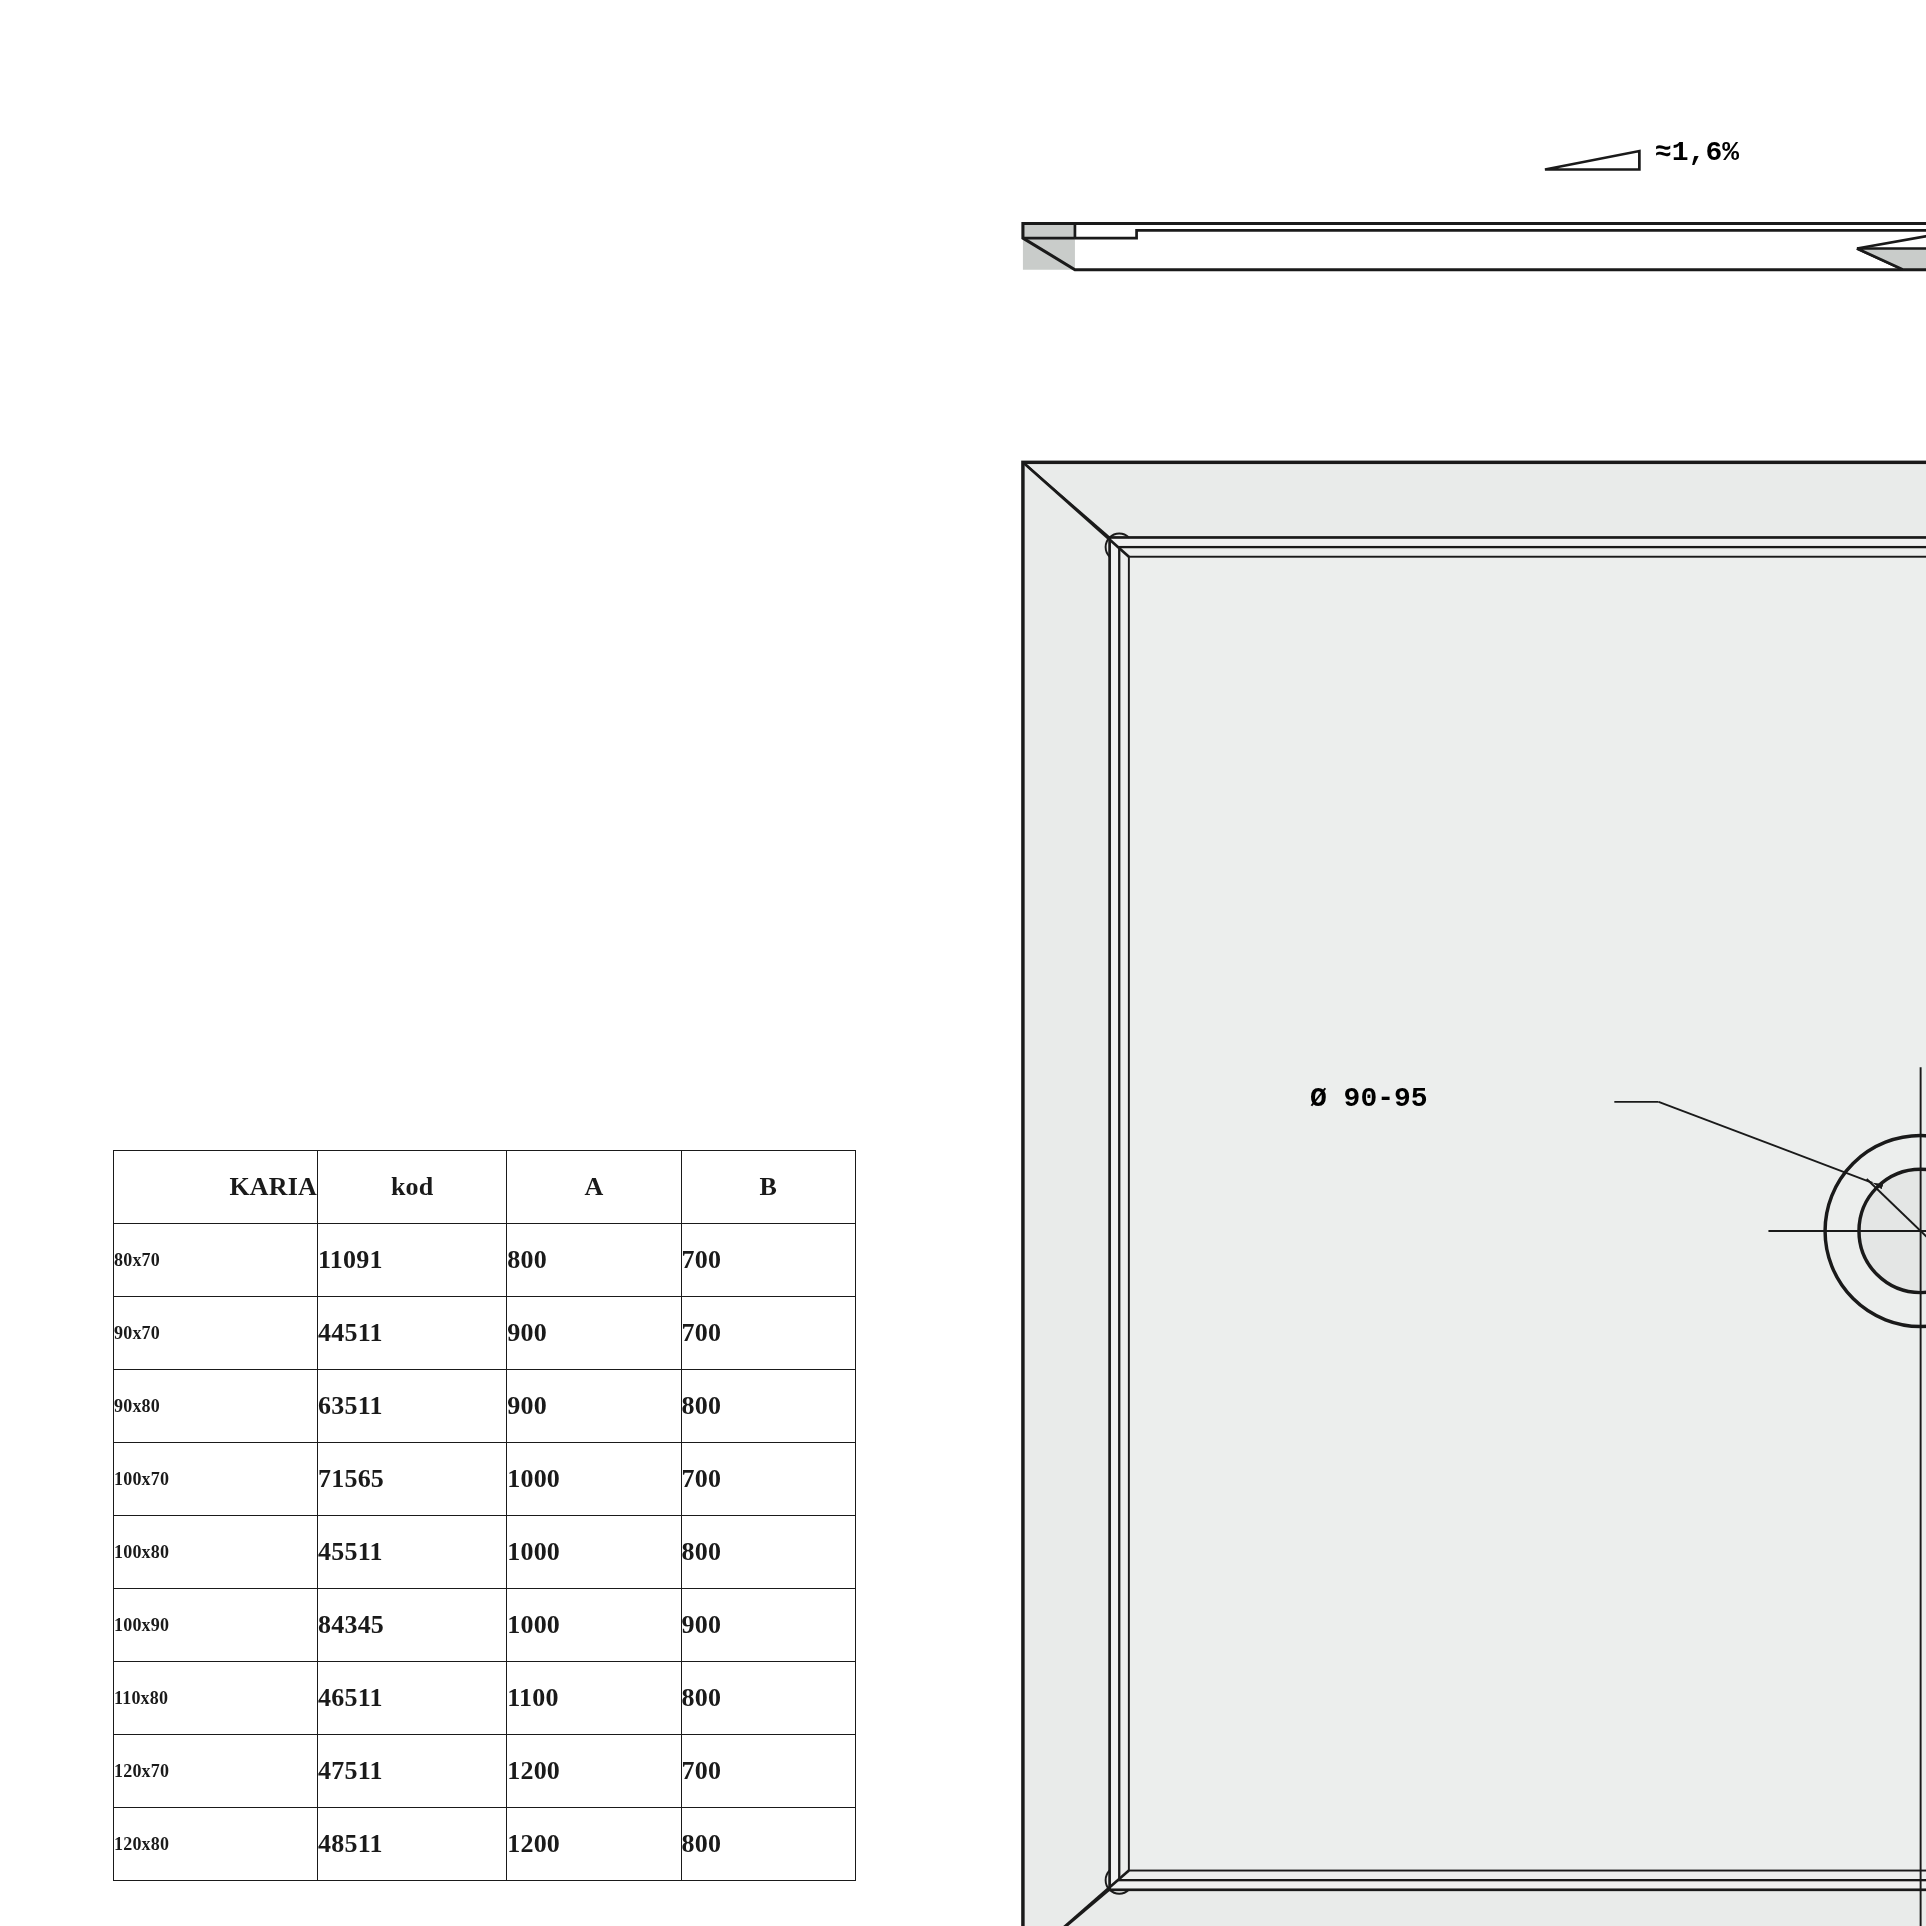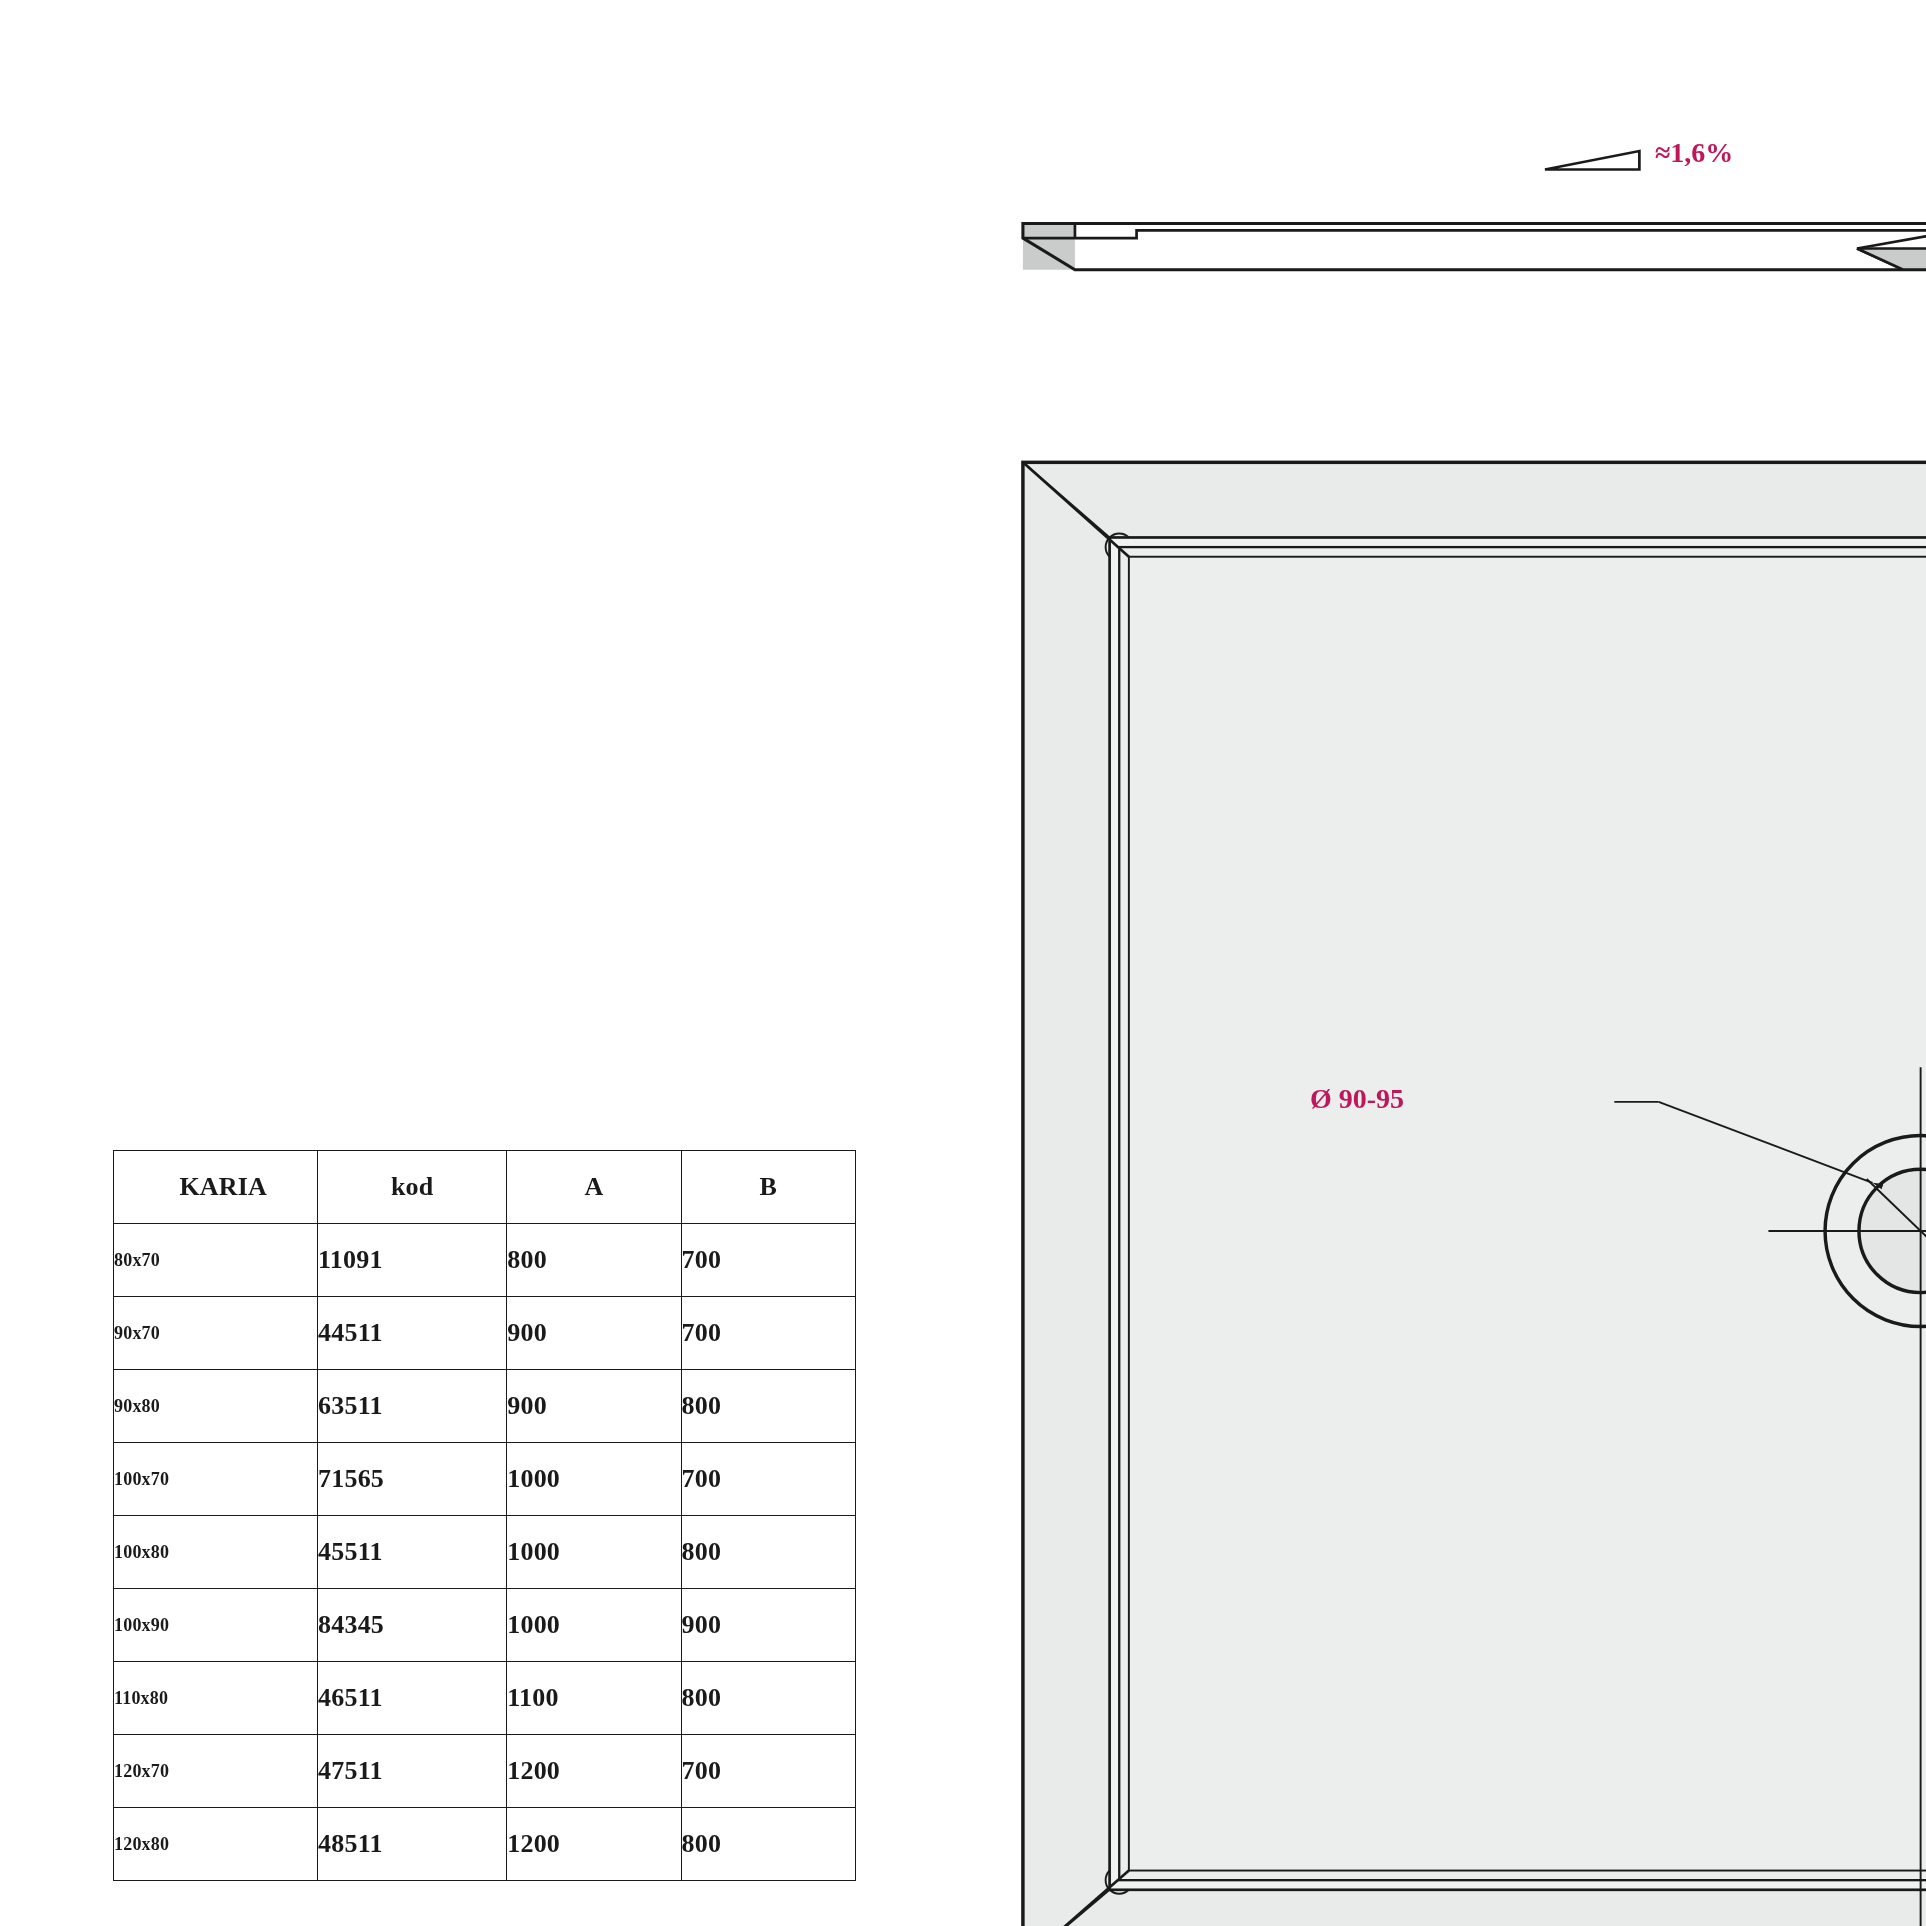--- a/index.html
+++ b/index.html
@@ -46,32 +46,32 @@
     border: 1.9px solid #1a1a1a;
     height: 72px;
     vertical-align: middle;
     font-size: 26px;
     font-weight: bold;
     font-family: "Liberation Serif", serif;
     letter-spacing: 0.2px;
     padding: 0;
   }
   table.spec th.left-align {
-    text-align: center;
+    text-align: right;
     padding-left: 15.4px;
   }
   table.spec td.model {
     font-size: 18px;
   }
 
   .label-text {
     position: absolute;
-    font-family: Liberation Serif, serif;
+    font-family: Liberation Mono, monospace;
     font-weight: bold;
-    color: #be185d;
+    color: #000000;
     white-space: nowrap;
   }
 </style>
 </head>
 <body>
 
 <div id="drawing-root">
   <svg width="2408" height="2408" viewBox="0 0 6250 6250" xmlns="http://www.w3.org/2000/svg">
     <defs>
       <marker id="arrow-start" markerWidth="40" markerHeight="28" refX="38" refY="14" orient="auto" markerUnits="userSpaceOnUse">

